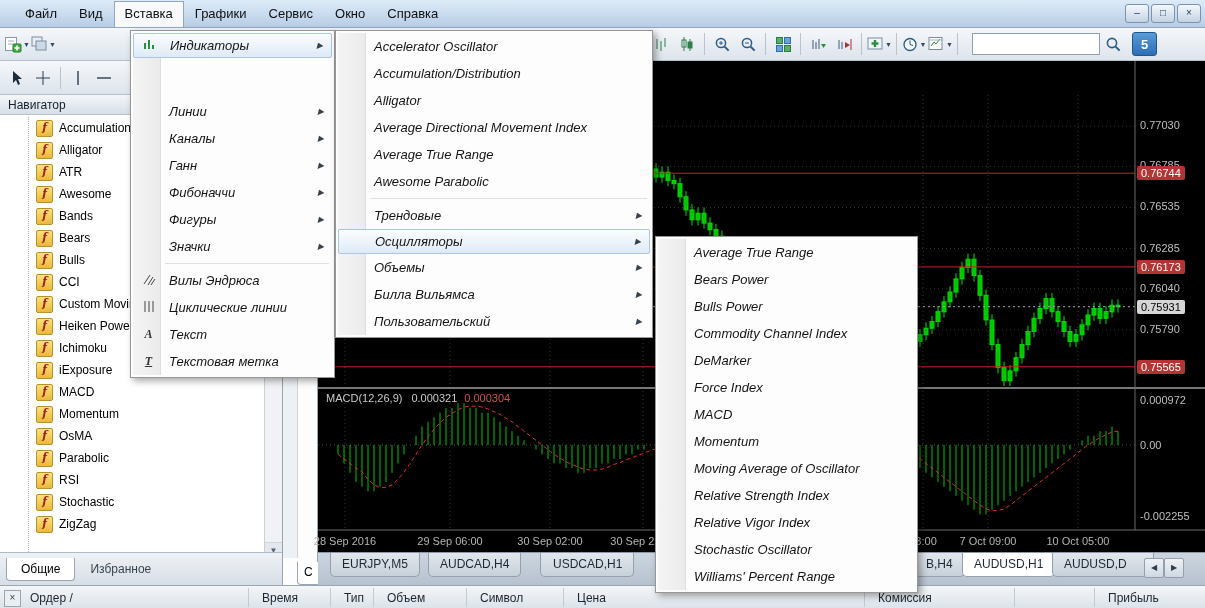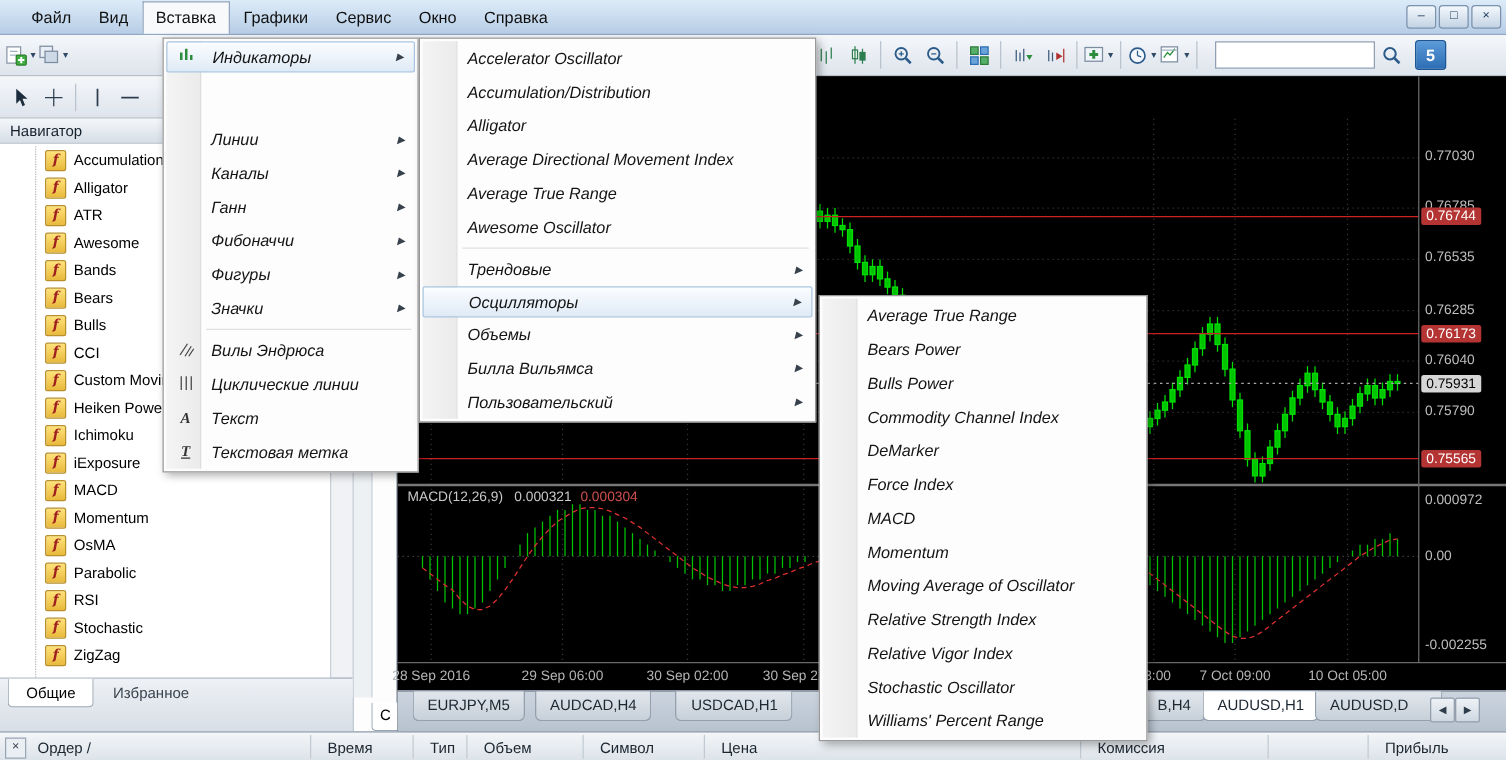--- a/index.html
+++ b/index.html
@@ -37,22 +37,22 @@
   .nav-tree{position:absolute;top:22px;left:0;right:17px;bottom:27px;overflow:hidden;}
   .nav-tree::before{content:"";position:absolute;left:28px;top:0;bottom:0;border-left:1px dotted #b8b8b8;}
   .nitem{height:22px;display:flex;align-items:center;padding-left:36px;font-size:12px;color:#000;}
   .fico{width:15px;height:15px;margin-right:6px;background:linear-gradient(#ffe27a,#e8b93c);
     border:1px solid #b8902c;border-radius:2px;color:#a02020;font-family:"DejaVu Serif",serif;
     font-style:italic;font-weight:bold;font-size:11px;line-height:13px;text-align:center;flex:0 0 auto;}
   .nav-scroll{position:absolute;right:0;top:22px;bottom:27px;width:17px;background:#f0f2f5;border-left:1px solid #c8d0da;}
   .nav-scroll .sarr{height:15px;font-size:8px;text-align:center;color:#58626e;line-height:15px;background:#e4e8ee;border-bottom:1px solid #cfd6de;}
   .nav-scroll .sarr.b{position:absolute;bottom:0;left:0;right:0;border-top:1px solid #cfd6de;border-bottom:none;}
   .nav-scroll .thumb{position:absolute;left:1px;right:1px;top:18px;height:115px;background:#cdd5df;border:1px solid #aab4c0;border-radius:2px;}
-  .nav-tabs{position:absolute;left:0;right:0;bottom:0;height:43px;background:linear-gradient(#eef1f5,#d7dee6);
-    border-top:1px solid #b0bac6;display:flex;align-items:flex-start;padding:0 6px;box-sizing:border-box;margin-top:30px;}
+  .nav-tabs{position:absolute;left:0;right:0;bottom:0;height:33px;background:linear-gradient(#eef1f5,#d7dee6);
+    border-top:1px solid #b0bac6;display:flex;align-items:center;padding:0 6px;box-sizing:border-box;margin-top:30px;}
   .ntab{padding:4px 14px;font-size:12px;border:1px solid #9aa6b4;border-top:none;background:#fff;
     border-radius:0 0 4px 4px;color:#000;}
   .ntab.off{background:transparent;border-color:transparent;color:#3a4550;}
   .strip{left:283px;top:95px;width:35px;height:490px;background:#fdfdfd;border-right:1px solid #98a4b2;box-sizing:border-box;}
   .strip-sb{position:absolute;left:0;top:0;width:14px;bottom:27px;background:#eef1f4;border-right:1px solid #cdd4dc;}
   .strip-tab{position:absolute;bottom:0;left:14px;width:24px;height:23px;border:1px solid #9aa6b4;border-top:none;
     background:#fff;border-radius:0 0 4px 4px;font-size:12px;padding:3px 0 0 6px;box-sizing:border-box;}
   
   .chartwin{left:318px;top:61px;width:887px;height:524px;background:#000;}
   #chart-svg-holder{position:absolute;left:0;top:0;width:887px;height:491px;}
@@ -899,21 +899,21 @@
     <div class="mi">
       <span class="mlab">Alligator</span>
     </div>
     <div class="mi">
       <span class="mlab">Average Directional Movement Index</span>
     </div>
     <div class="mi">
       <span class="mlab">Average True Range</span>
     </div>
     <div class="mi">
-      <span class="mlab">Awesome Oscillator</span>
+      <span class="mlab">Awesome Parabolic</span>
     </div>
     <div class="msep"></div>
     <div class="mi">
       <span class="mlab">Трендовые</span>
       <span class="arr">▶</span>
     </div>
     <div class="mi sel">
       <span class="mlab">Осцилляторы</span>
       <span class="arr">▶</span>
     </div>

